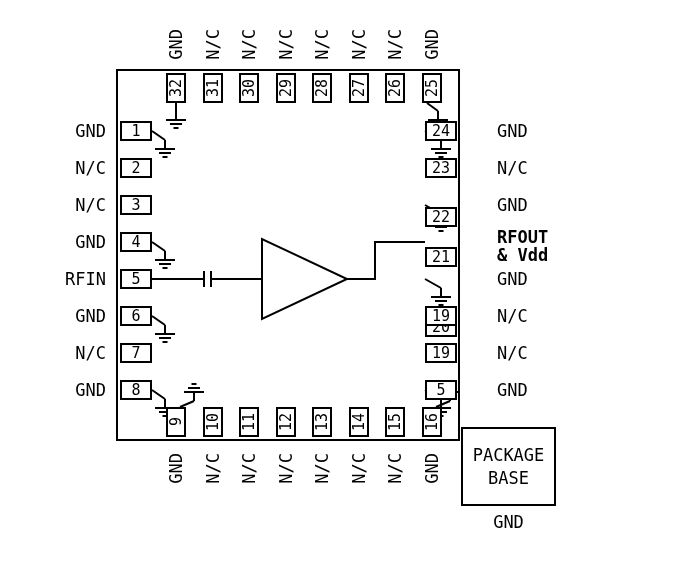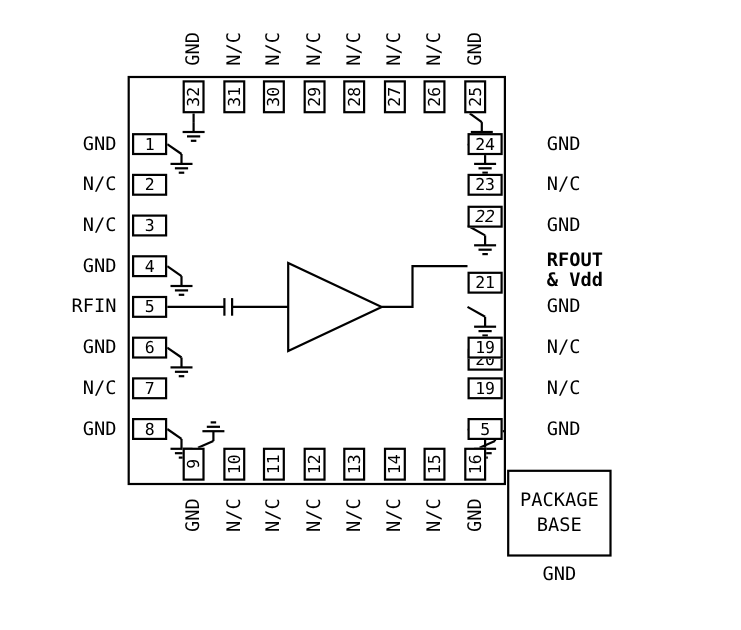--- a/index.html
+++ b/index.html
@@ -162,21 +162,21 @@
     <div class="pinbox h" style="left: 120px; top: 306px;">6</div>
     <div class="label leftside" style="left: 36px; top: 306px;">GND</div>
     <div class="pinbox h" style="left: 120px; top: 343px;">7</div>
     <div class="label leftside" style="left: 36px; top: 343px;">N/C</div>
     <div class="pinbox h" style="left: 120px; top: 380px;">8</div>
     <div class="label leftside" style="left: 36px; top: 380px;">GND</div>
     <div class="pinbox h" style="left: 425px; top: 121px;">24</div>
     <div class="label rightside" style="left: 497px; top: 121px;">GND</div>
     <div class="pinbox h" style="left: 425px; top: 158px;">23</div>
     <div class="label rightside" style="left: 497px; top: 158px;">N/C</div>
-    <div class="pinbox h" style="left: 425px; top: 187px; font-style: italic;">22</div>
+    <div class="pinbox h" style="left: 425px; top: 207px;">22</div>
     <div class="label rightside" style="left: 497px; top: 195px;">GND</div>
     <div class="pinbox h" style="left: 425px; top: 232px; margin-top: 15px;">21</div>
     <div class="label rightside two" style="left: 497px; top: 228px;">RFOUT
 &amp; Vdd</div>
     <div class="pinbox h" style="left: 425px; top: 269px; margin-top: 48px;">20</div>
     <div class="label rightside" style="left: 497px; top: 269px;">GND</div>
     <div class="pinbox h" style="left: 425px; top: 306px;">19</div>
     <div class="label rightside" style="left: 497px; top: 306px;">N/C</div>
     <div class="pinbox h" style="left: 425px; top: 343px;">19</div>
     <div class="label rightside" style="left: 497px; top: 343px;">N/C</div>

